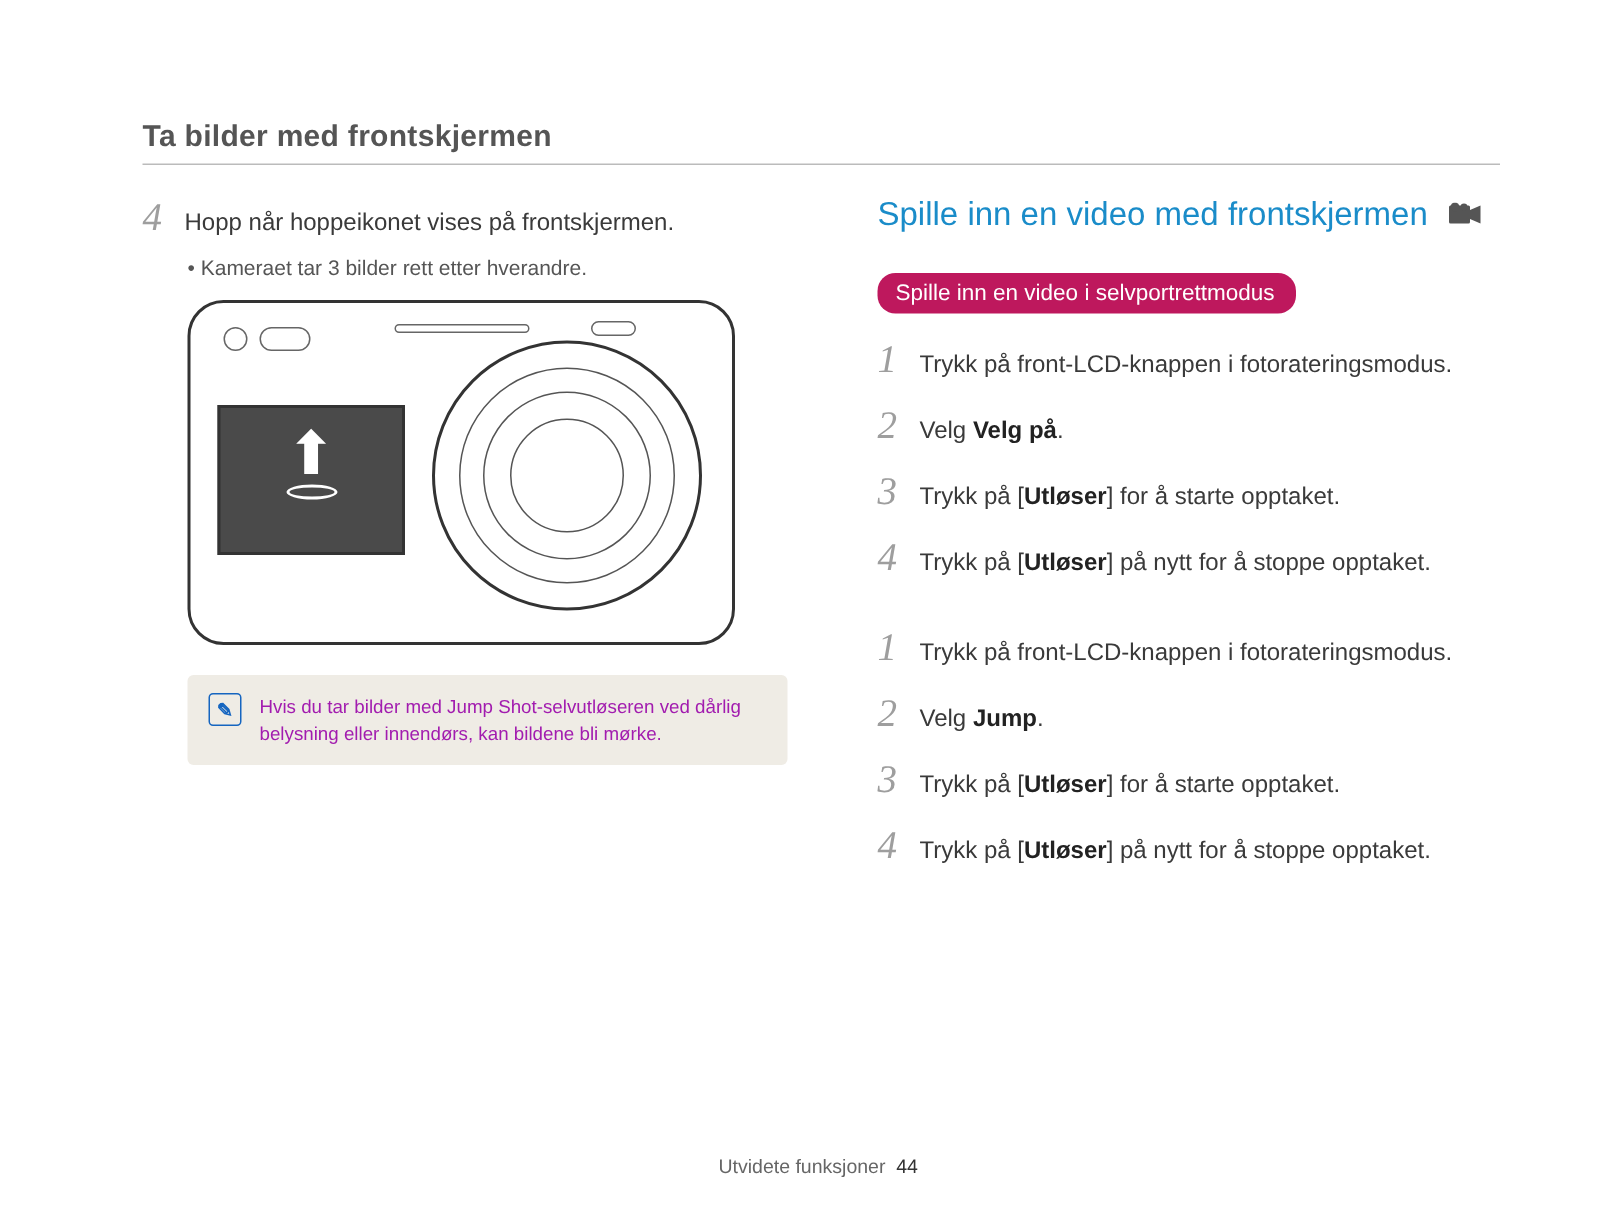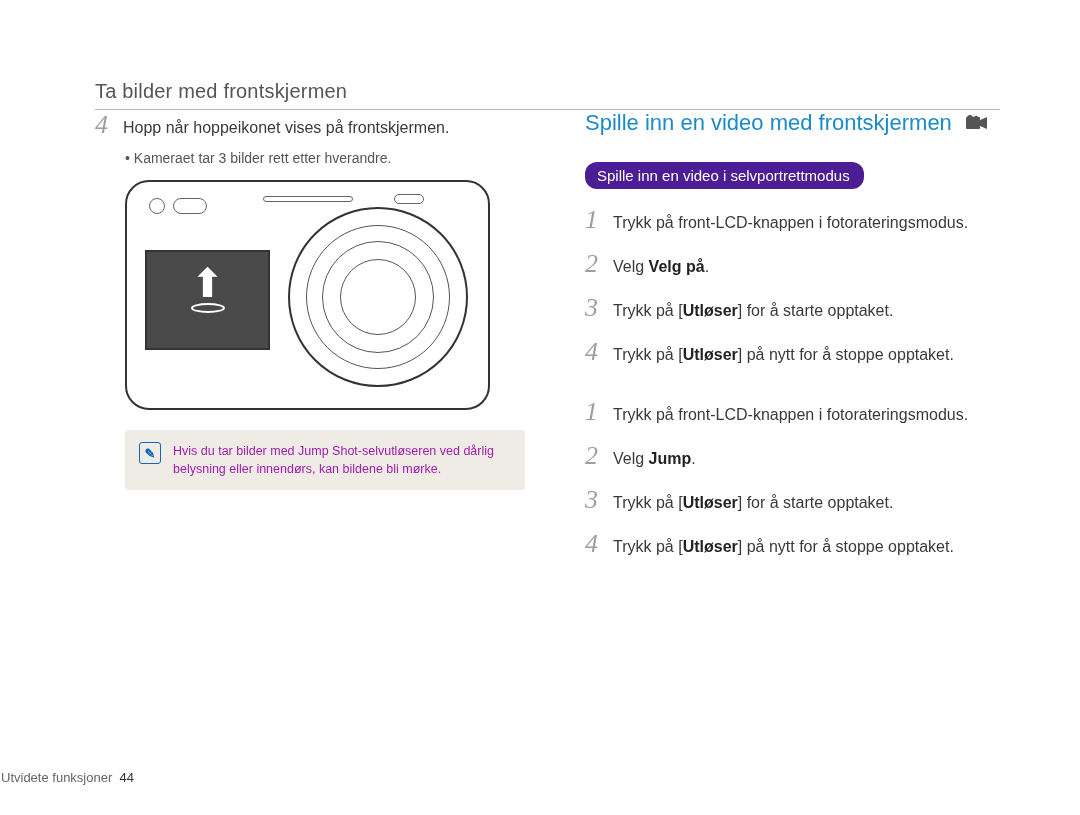--- a/index.html
+++ b/index.html
@@ -9,24 +9,25 @@
     color: #3a3a3a;
     width: 1080px;
     height: 815px;
     position: relative;
   }
   .page {
     padding: 80px 80px 0 95px;
   }
   .section-title {
     font-size: 20px;
-    font-weight: 400;
+    font-weight: 700;
     color: #555;
     border-bottom: 1px solid #bbb;
     padding-bottom: 6px;
+    margin-bottom: 20px;
     letter-spacing: 0.2px;
   }
   .columns {
     display: flex;
     gap: 60px;
   }
   .col-left { flex: 0 0 430px; }
   .col-right { flex: 1; }
   .step {
     display: flex;
@@ -126,32 +127,33 @@
     margin-bottom:20px;
     display:flex; align-items:center; gap:14px;text-align:right;
   }
   .video-icon {
     display:inline-flex; align-items:center; gap:1px;
     color:#555;
   }
   .video-icon svg { display:block; }
   .sub-heading {
     display:inline-block;
-    background:#4c1d95;
+    background:#be185d;
     color:#fff;
     font-size:15px;
     padding:5px 14px 5px 12px;
     border-radius:12px;
     margin: 6px 0 16px 0;
     text-align: center;
   }
   .col-right .step { margin-bottom: 14px; }
   .footer {
     position:absolute;
-    bottom:30px; left:1px; right:0;
+    bottom:30px; left:11px; right:0;
+    text-align:center;
     font-size:13px;
     color:#666;
   }
   .footer .pg { color:#333; }
   b { font-weight:700; color:#222; }
 </style>
 </head>
 <body>
 
 <div class="page">

